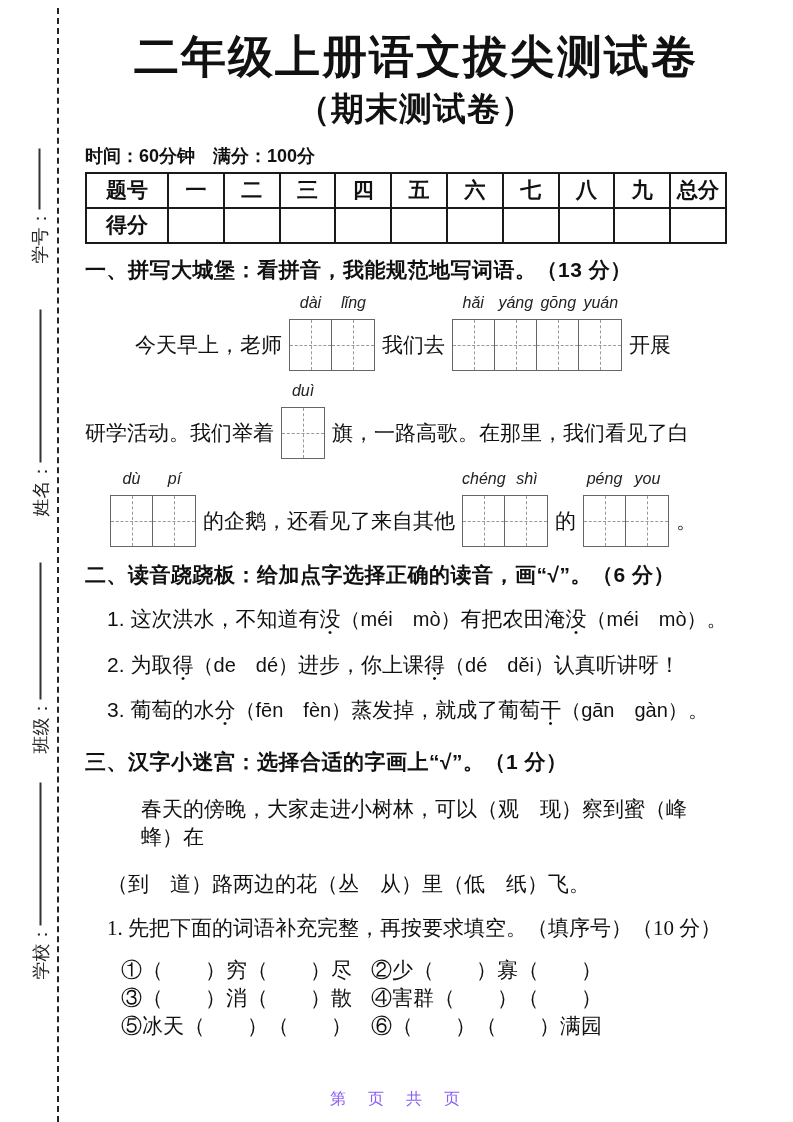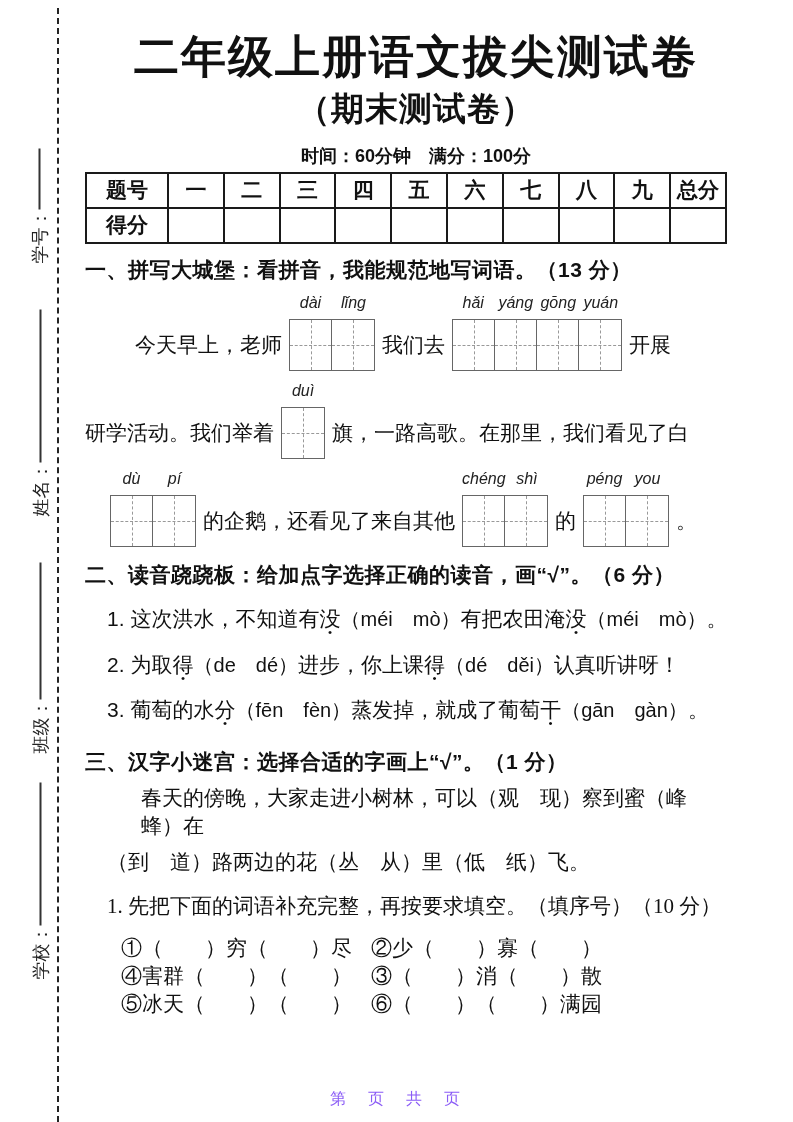--- a/index.html
+++ b/index.html
@@ -16,21 +16,21 @@
   .sb-g1{left:-18px;top:189px;width:115px;}
   .sb-g2{left:-63px;top:396px;width:207px;}
   .sb-g3{left:-55px;top:641px;width:191px;}
   .sb-g4{left:-58px;top:864px;width:197px;}
   
   .content{position:absolute;left:85px;top:15px;width:662px;}
   .title{margin-top:16px;text-align:center;font-family:"Liberation Sans","DejaVu Sans",sans-serif;
          font-weight:bold;font-size:45px;letter-spacing:2px;line-height:1.15;}
   .subtitle{margin-top:4px;text-align:center;font-family:"Liberation Sans","DejaVu Sans",sans-serif;
             font-weight:bold;font-size:33px;letter-spacing:1px;}
-  .meta{margin-top:12px;margin-bottom:4px;text-align:center;
+  .meta{margin-top:12px;margin-bottom:4px;text-align:left;
         font-family:"Liberation Sans","DejaVu Sans",sans-serif;font-weight:bold;font-size:18px;}
   
   table.score{width:642px;border-collapse:collapse;table-layout:fixed;
         font-family:"Liberation Sans","DejaVu Sans",sans-serif;font-weight:bold;font-size:21px;}
   table.score td{border:2px solid #1a1a1a;height:33px;text-align:center;padding:0;}
   table.score td:first-child{width:80px;}
   
   .sec-heading{margin-top:12px;font-family:"Liberation Sans","DejaVu Sans",sans-serif;
                font-weight:bold;font-size:21px;letter-spacing:.5px;line-height:1.3;}
   
@@ -44,21 +44,21 @@
   .cell:last-child{border-right:none;}
   .cell::before{content:"";position:absolute;left:50%;top:0;bottom:0;width:0;border-left:1px dashed #999;}
   .cell::after{content:"";position:absolute;top:50%;left:0;right:0;height:0;border-top:1px dashed #999;}
   
   .q-line{margin-top:17px;padding-left:22px;font-size:21px;line-height:1.35;}
   .q-num{font-family:"Liberation Sans","DejaVu Sans",sans-serif;margin-right:6px;}
   .dot-char{position:relative;display:inline-block;}
   .dot-char::after{content:"•";position:absolute;left:50%;bottom:-0.62em;transform:translateX(-50%);
                    font-size:13px;color:#111;}
   .pinyin-inline{font-family:"Liberation Sans","DejaVu Sans",sans-serif;font-size:20px;}
-  .s3-line{margin-top:8px;font-size:21px;line-height:1.35;}
+  .s3-line{margin-top:19px;font-size:21px;line-height:1.35;}
   .s3-line.l1{padding-left:56px;}
   .s3-line.l2{padding-left:22px;}
   
   .s4-sub{margin-top:15px;padding-left:22px;font-size:21px;}
   .word-grid{display:grid;grid-template-columns:250px 1fr;
              margin-top:14px;padding-left:36px;font-size:21px;}
   
   .footer{position:absolute;bottom:12px;left:0;width:793px;text-align:center;
           font-family:"Liberation Sans","DejaVu Sans",sans-serif;font-size:16px;letter-spacing:3px;color:#8b5cf6;}
 </style>
@@ -210,22 +210,22 @@
       </div>
 
     <div class="sec-heading" style="margin-top:24px;">三、汉字小迷宫：选择合适的字画上“√”。（1 分）</div>
     <div class="s3-line l1">春天的傍晚，大家走进小树林，可以（观　现）察到蜜（峰　蜂）在</div>
     <div class="s3-line l2">（到　道）路两边的花（丛　从）里（低　纸）飞。</div>
 
     <div class="s4-sub">1. 先把下面的词语补充完整，再按要求填空。（填序号）（10 分）</div>
     <div class="word-grid" id="word-grid">
         <div>①（　　）穷（　　）尽</div>
         <div>②少（　　）寡（　　）</div>
+        <div>③（　　）消（　　）散</div>
         <div>④害群（　　）（　　）</div>
-        <div>③（　　）消（　　）散</div>
         <div>⑤冰天（　　）（　　）</div>
         <div>⑥（　　）（　　）满园</div>
       </div>
 
   </div>
 
   <div class="footer">第　页　共　页</div>
 </div>
 
 </body></html>

